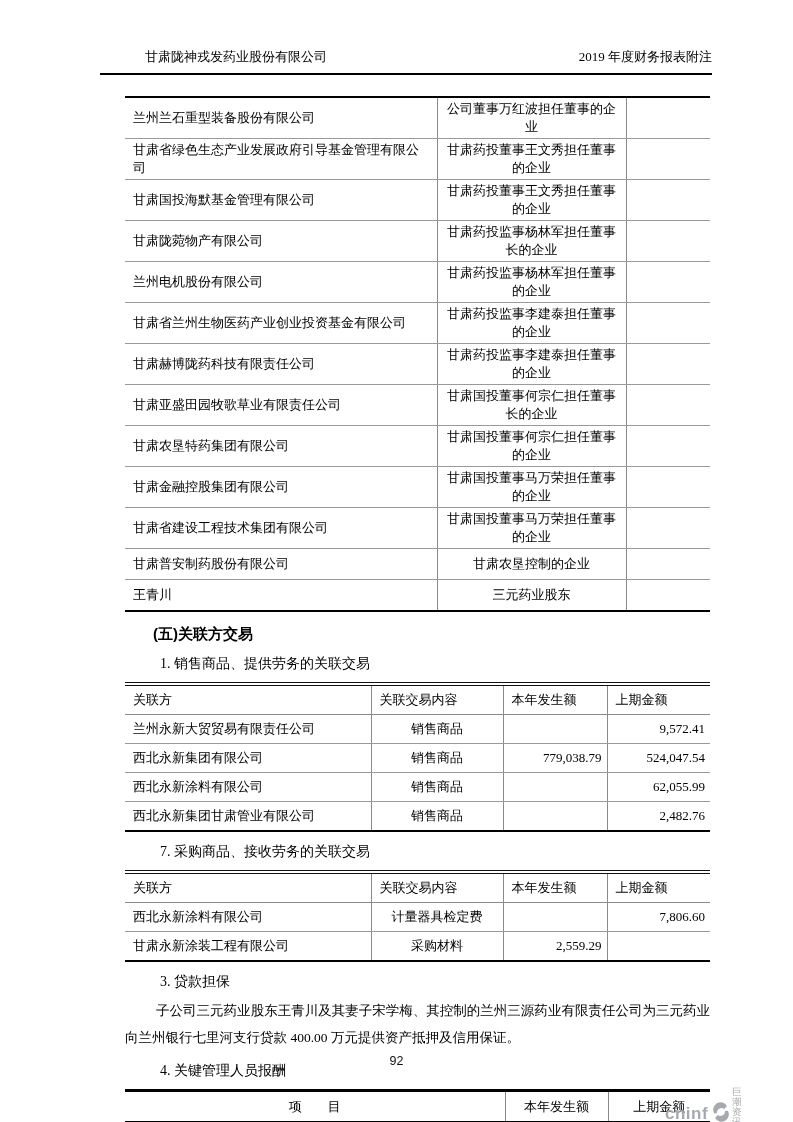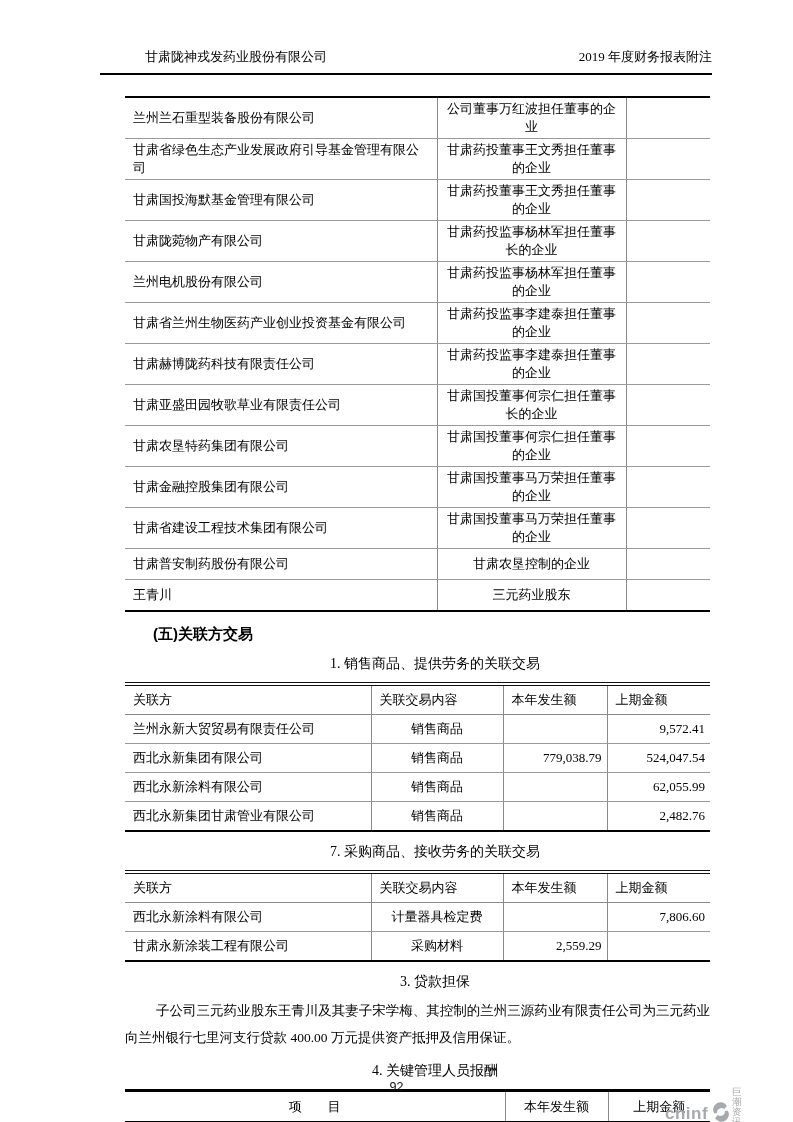--- a/index.html
+++ b/index.html
@@ -30,41 +30,41 @@
   .relations td{border-bottom:1px solid #9a9a9a;height:26px;padding:2px 8px;}
   .relations td.c1{border-right:1px solid #8a8a8a;text-align:left;}
   .relations td.c2{border-right:1px solid #8a8a8a;text-align:center;}
   .relations td.c3{text-align:center;}
   
   .sec-title{
     font-family:"Liberation Sans","DejaVu Sans",sans-serif;
     font-weight:700;font-size:15px;
     margin:13px 0 0 28px;
   }
-  .sub-title{font-size:14px;margin:11px 0 0 35px;text-align:center;}
+  .sub-title{font-size:14px;margin:11px 0 0 35px;}
   
   .txn{margin-top:9px;border-top:4px double #111;border-bottom:2px solid #000;}
   .txn td{border-bottom:1px solid #9a9a9a;height:26px;padding:1px 8px;}
   .txn tr.head td{text-align:left;border-bottom:1px solid #8a8a8a;}
   .txn td.v{border-right:1px solid #8a8a8a;}
   .txn td.party{text-align:left;}
   .txn td.cont{text-align:center;}
   .txn td.num{text-align:right;padding-right:5px;}
   
   .kmp{margin-top:9px;border-top:3px solid #000;border-bottom:2px solid #000;}
   .kmp td{height:27px;padding:1px 8px;text-align:center;}
   .kmp td.v{border-right:1px solid #8a8a8a;}
   
   .para{
     font-size:13.5px;line-height:27px;text-align:justify;
     text-indent:2.3em;margin:6px 0 0 0;width:585px;
   }
   
   .page-num{
-    position:absolute;top:1080px;left:0;width:793px;text-align:center;
+    position:absolute;top:1054px;left:0;width:793px;text-align:center;
     font-family:"Liberation Sans","DejaVu Sans",sans-serif;font-size:12.5px;color:#111;
   }
   .cninfo{
     position:absolute;top:1068px;right:5px;width:110px;
     display:flex;flex-direction:row;align-items:flex-end;
     color:#a6a9ad;font-family:"Liberation Sans","DejaVu Sans",sans-serif;
     line-height:1.05;
   }
   .cninfo .brandrow{display:flex;align-items:center;gap:2px;}
   .cninfo .brand{font-weight:700;font-size:17px;letter-spacing:.5px;}

